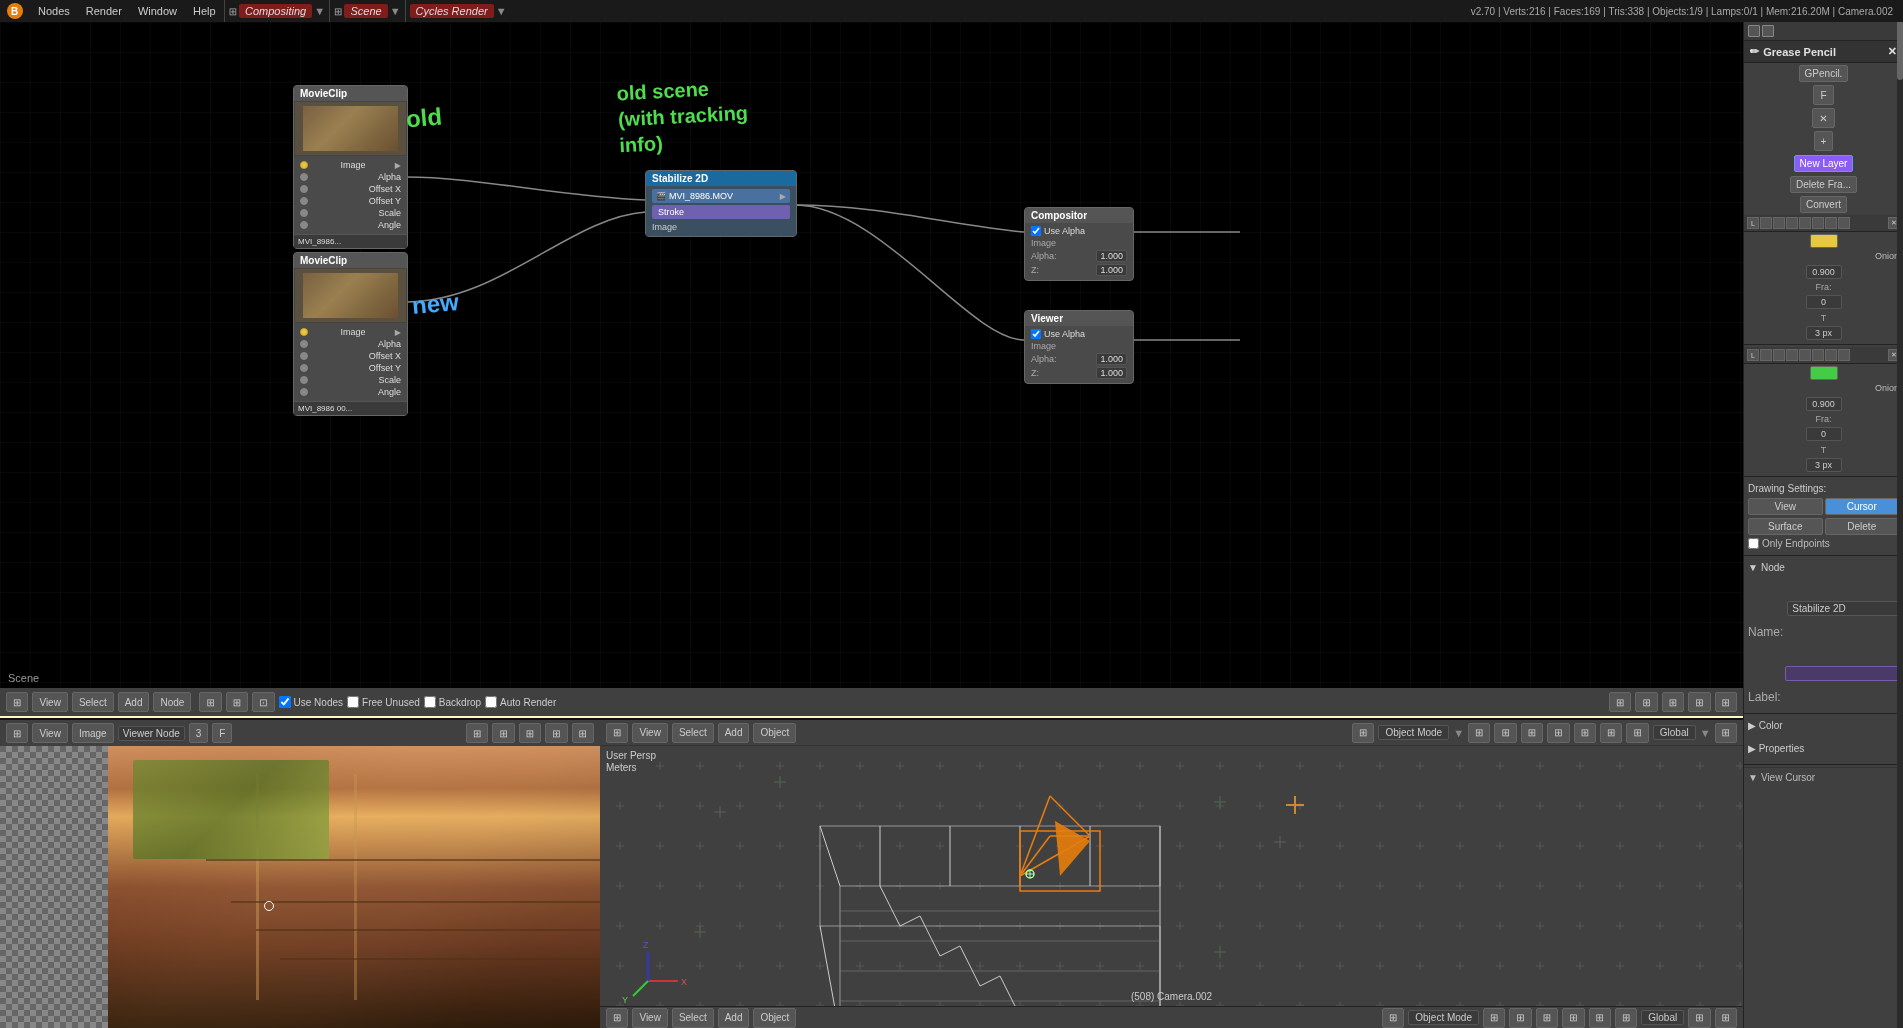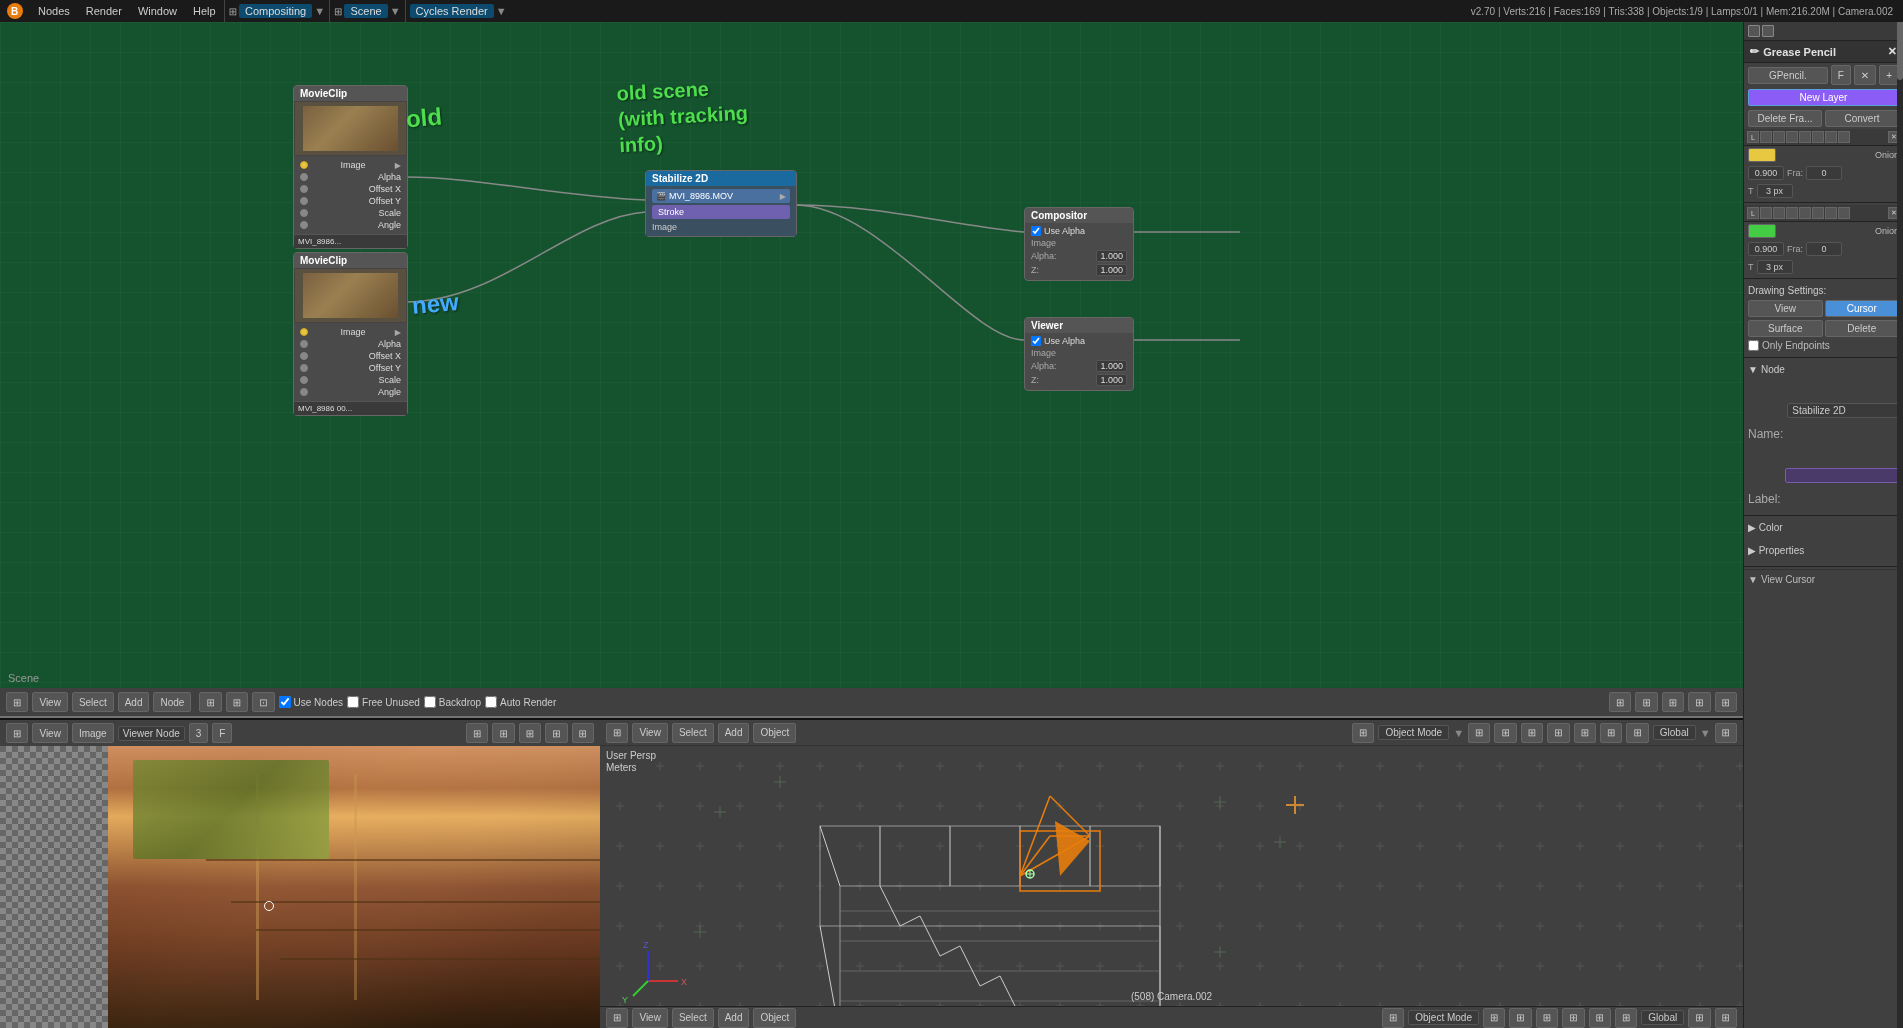--- a/index.html
+++ b/index.html
@@ -50,25 +50,26 @@
     }
     .top-bar-section {
       display: flex;
       align-items: center;
       height: 22px;
       gap: 2px;
       padding: 0 4px;
       border-left: 1px solid #444;
     }
     .top-bar-label {
-      background: #0c4a6e;
+      background: #7f1d1d;
       padding: 1px 6px;
       border-radius: 2px;
       color: #ddd;
       font-size: 11px;
+      font-style: italic;
     }
     .top-bar-info {
       font-size: 10px;
       color: #aaa;
       padding: 0 6px;
     }
     .flex-space { flex: 1; }
 
     
     #main-layout {
@@ -81,24 +82,24 @@
     #node-editor {
       flex: 1;
       height: 100%;
       display: flex;
       flex-direction: column;
     }
 
     
     #node-top {
       flex: 1;
-      background: #14532d;
+      background: #000000;
       position: relative;
       overflow: hidden;
-      border-bottom: 2px solid #737373;
+      border-bottom: 2px solid #fef9c3;
     }
 
     
     #node-top::before {
       content: '';
       position: absolute;
       inset: 0;
       background-image:
         linear-gradient(rgba(255,255,255,0.03) 1px, transparent 1px),
         linear-gradient(90deg, rgba(255,255,255,0.03) 1px, transparent 1px);
@@ -219,20 +220,21 @@
       font-size: 11px;
       font-weight: bold;
       color: #e0e0e0;
     }
     .panel-row {
       display: flex;
       align-items: center;
       padding: 2px 4px;
       gap: 3px;
       font-size: 10px;
+      flex-direction: column;
     }
     .panel-btn {
       background: #555;
       border: 1px solid #666;
       border-radius: 2px;
       color: #ccc;
       padding: 2px 5px;
       font-size: 10px;
       cursor: pointer;
       flex: 1;
@@ -576,21 +578,21 @@
             <span style="color:#aaa;">Alpha:</span>
             <span style="background:#3a3a3a;border:1px solid #555;padding:0 3px;border-radius:2px;">1.000</span>
           </div>
           <div class="node-field">
             <span style="color:#aaa;">Z:</span>
             <span style="background:#3a3a3a;border:1px solid #555;padding:0 3px;border-radius:2px;">1.000</span>
           </div>
         </div>
       </div>
 
-      <div class="node-card" style="left:1024px; top:295px; width:80px;">
+      <div class="node-card" style="left:1024px; top:288px; width:80px;">
         <div class="node-card-header" style="background:#555;">
           <span>Viewer</span>
         </div>
         <div class="node-card-body">
           <div style="display:flex;align-items:center;gap:3px;font-size:9px;margin-bottom:2px;">
             <input type="checkbox" checked="" style="width: 10px; height: 10px;">
             <span>Use Alpha</span>
           </div>
           <div style="font-size:9px;color:#aaa;margin-bottom:1px;">Image</div>
           <div class="node-field">

